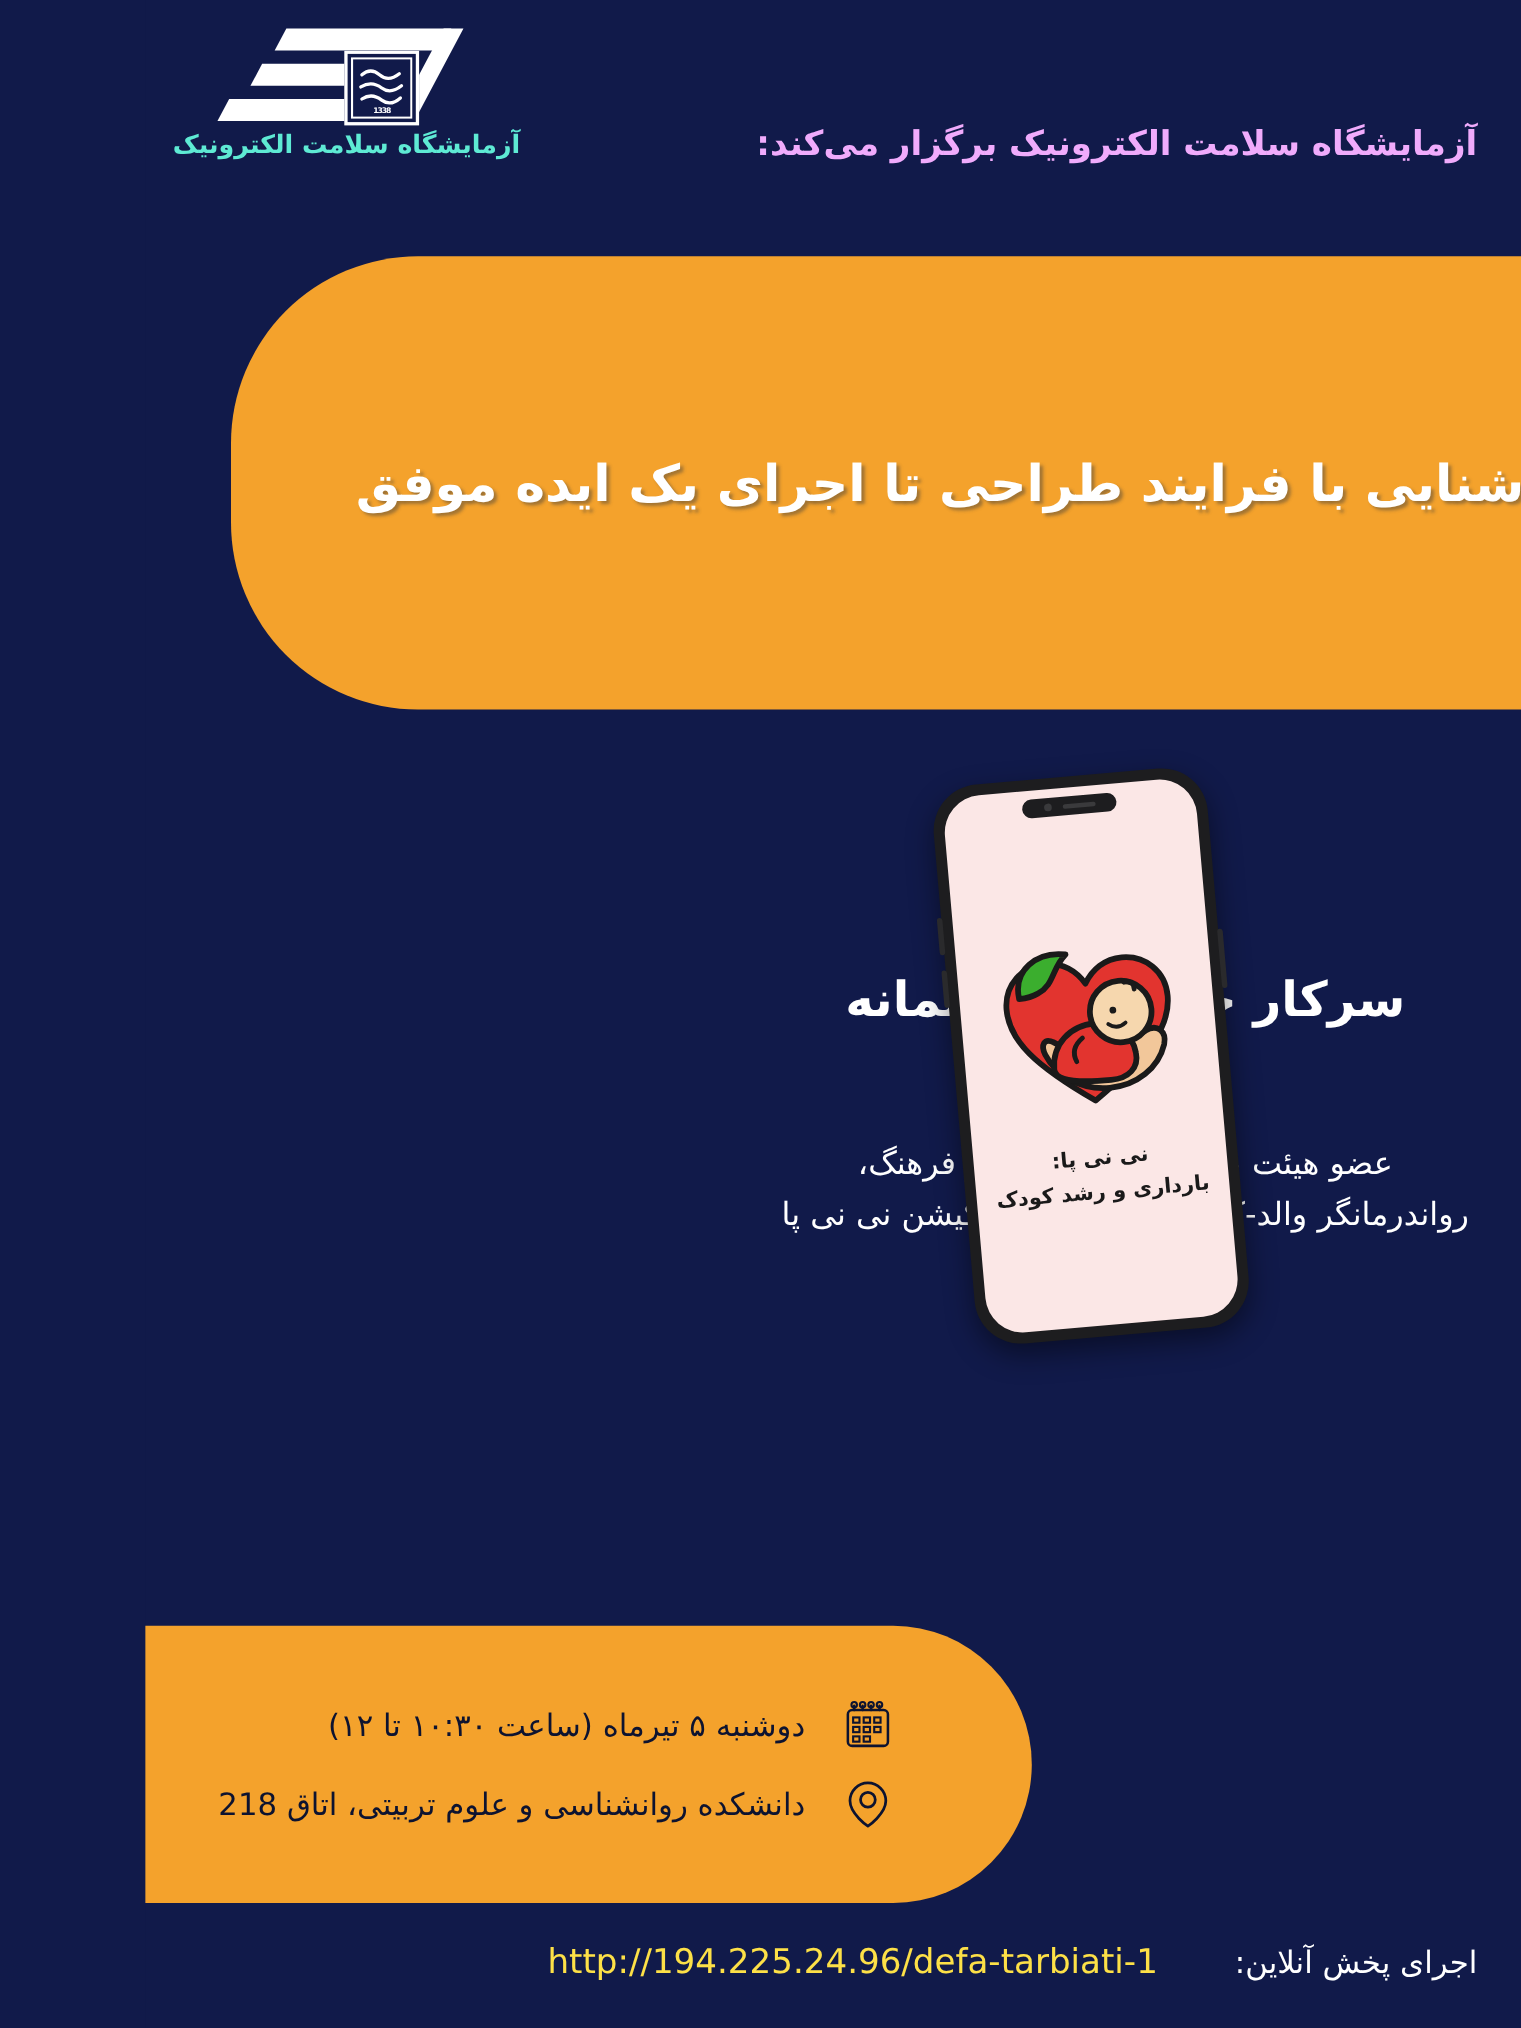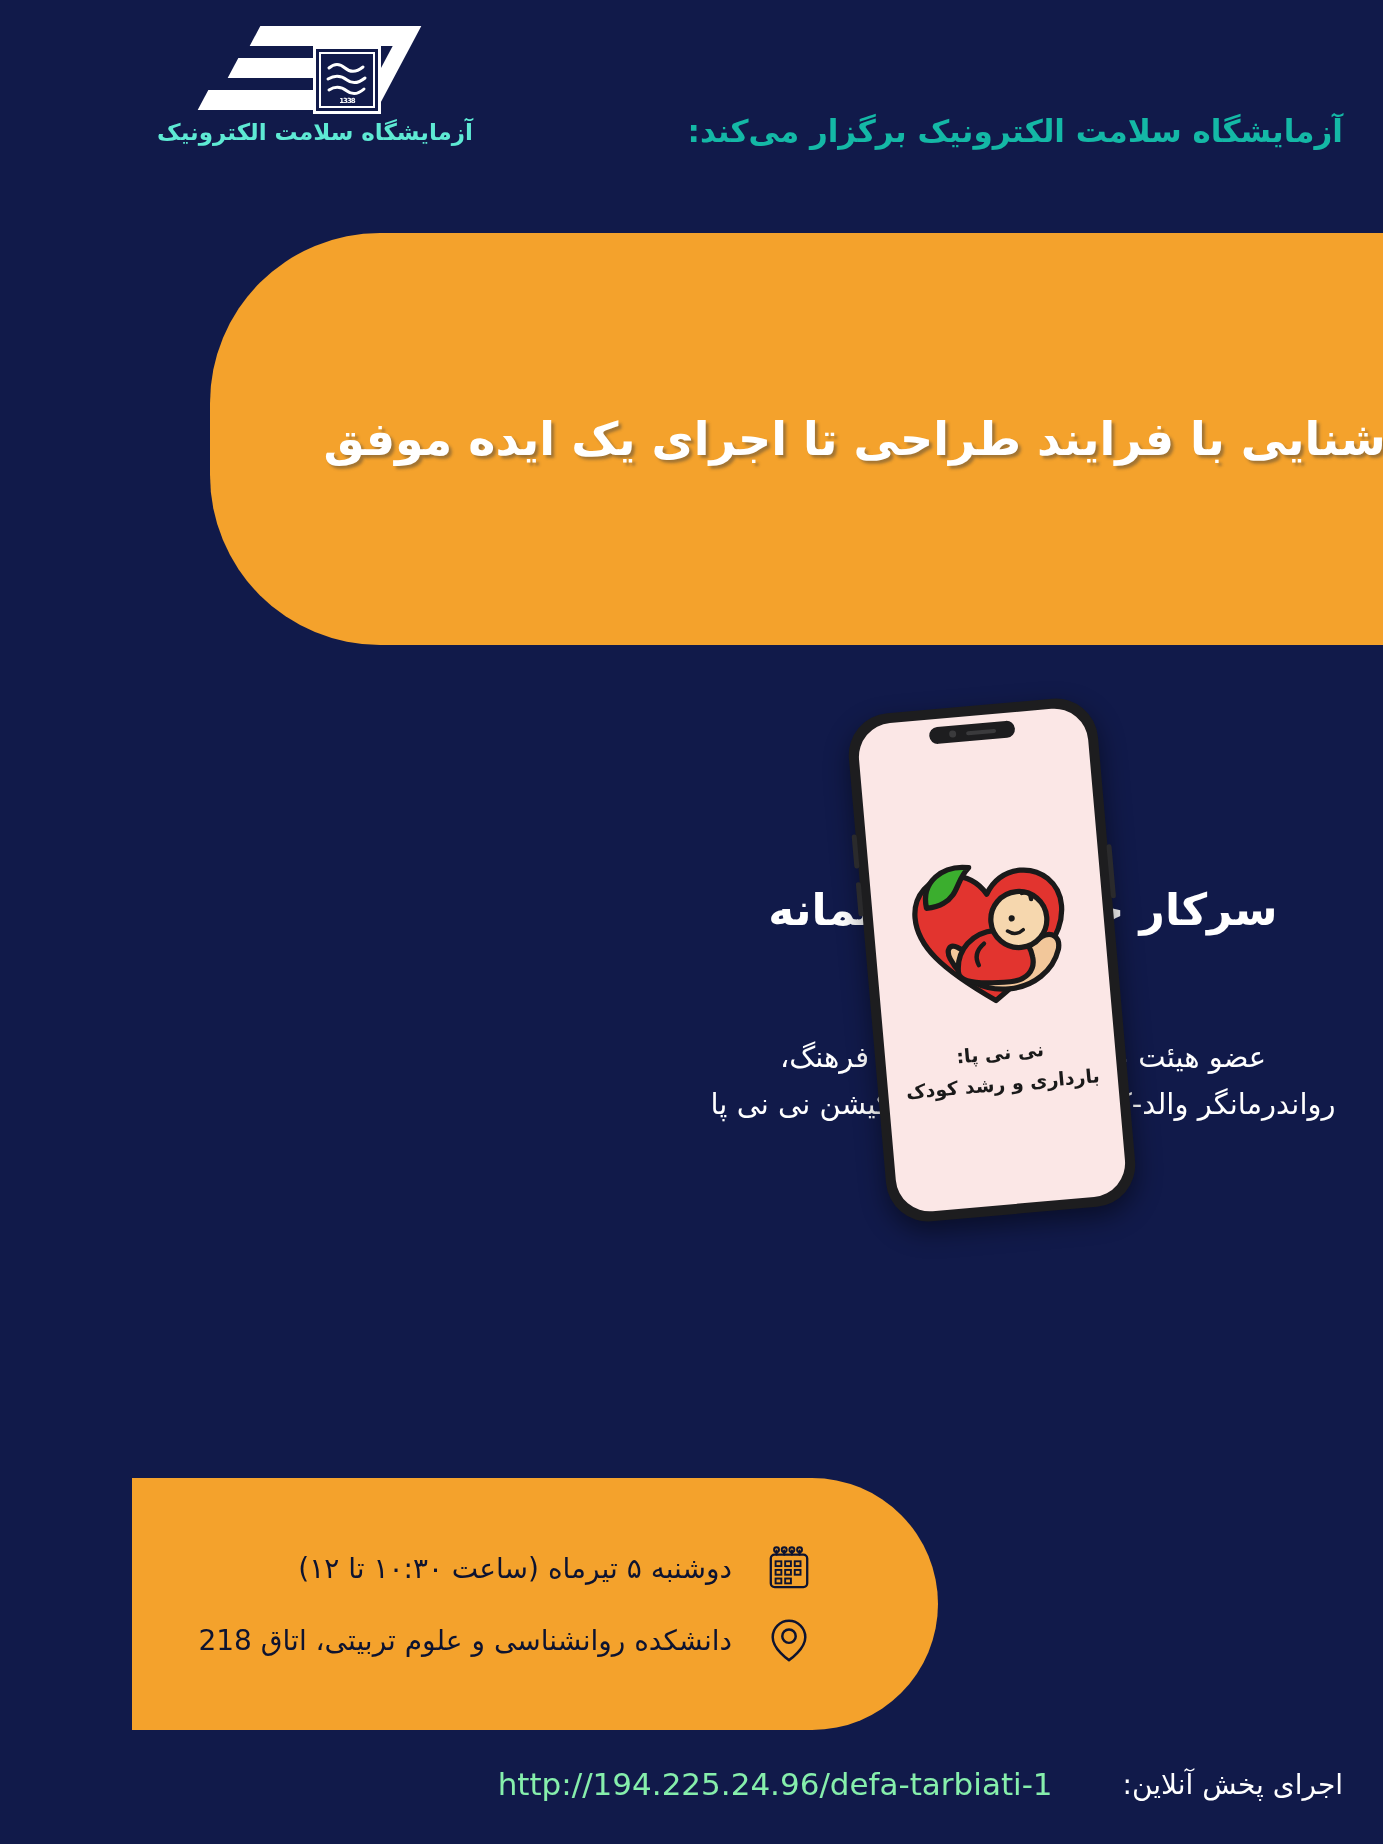--- a/index.html
+++ b/index.html
@@ -44,21 +44,21 @@
     color:#ffffff; font-size:15px; line-height:1.0; font-weight:bold;
     letter-spacing:-1px; text-align:center;
   }
   .lab-name{
     color:#5eead4; font-size:23px; font-weight:bold;
     letter-spacing:0px; white-space:nowrap;
   }
 
   .host-line{
     position:absolute; right:40px; top:113px;
-    color:#14b8a6; font-size:31px; font-weight:bold;
+    color:#f0abfc; font-size:31px; font-weight:bold;
     white-space:nowrap;
   }
 
   
   .title-banner{
     position:absolute; left:78px; top:233px;
     width:1305px; height:412px;
     background:#F4A22C;
     border-top-right-radius:0; border-bottom-right-radius:0;
     border-top-left-radius:170px; border-bottom-left-radius:170px;
@@ -149,21 +149,21 @@
   .info-icon{ flex:0 0 auto; width:46px; height:46px; }
 
   
   .footer{
     position:absolute; right:40px; bottom:42px; left:40px;
     display:flex; align-items:center; justify-content:flex-start;
     gap:70px; direction:rtl;
   }
   .footer-label{ color:#ffffff; font-size:28px; white-space:nowrap; }
   .footer-url{
-    color:#86efac; font-size:31px; direction:ltr; white-space:nowrap;
+    color:#fde047; font-size:31px; direction:ltr; white-space:nowrap;
     text-decoration:none;
   }
 </style>
 </head>
 <body>
 
 <div id="poster">
 
   <div class="logo-block">
     <div class="logo-mark">

